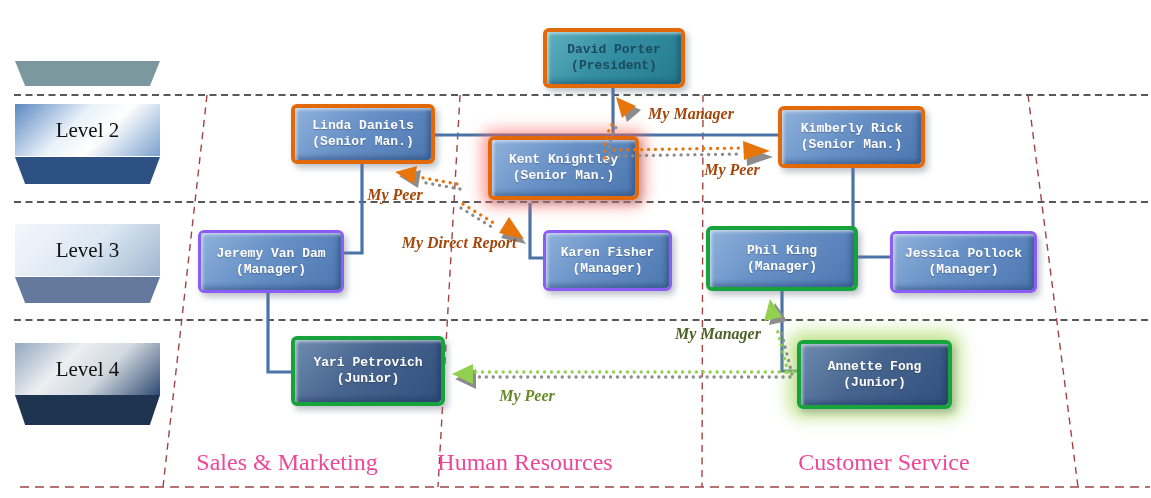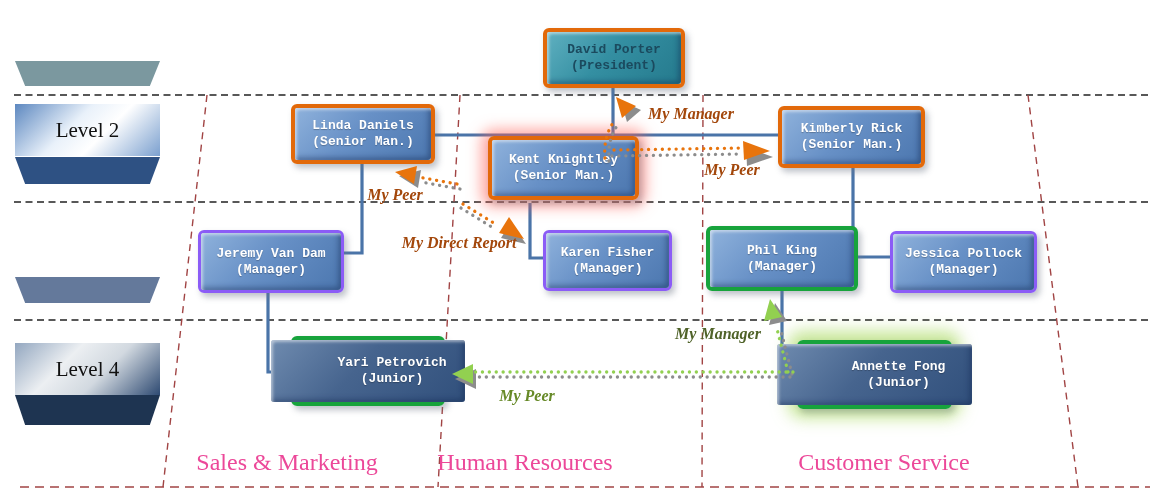--- a/index.html
+++ b/index.html
@@ -26,21 +26,21 @@
   
   .node{position:absolute;box-sizing:border-box;border-radius:6px;
         display:flex;flex-direction:column;align-items:center;justify-content:center;
         text-align:center;color:#fff;font-weight:bold;font-size:13px;line-height:16px;
         text-shadow:0 1px 1px rgba(0,0,0,.25);
         box-shadow:3px 4px 6px rgba(110,120,135,.45);font-family:Liberation Mono, monospace;}
   .node .inner{width:100%;height:100%;border-radius:3px;display:flex;flex-direction:column;
         align-items:center;justify-content:center;
         box-shadow:inset 2px 2px 3px rgba(255,255,255,.5),inset -3px -3px 5px rgba(15,35,75,.35);}
   .v-blue .inner{background:linear-gradient(133deg,#8fb2dc 0%,#6790c6 45%,#4c77af 100%);}
-  .v-navy .inner{background:linear-gradient(133deg,#6f8baf 0%,#46648e 45%,#31507c 100%);padding-left:48px;}
+  .v-navy .inner{background:linear-gradient(133deg,#6f8baf 0%,#46648e 45%,#31507c 100%);}
   .v-teal .inner{background:linear-gradient(133deg,#5fb0c0 0%,#348fa2 45%,#257a8d 100%);}
   .b-orange{border:4px solid #e2690a;}
   .b-green{border:4px solid #17a33c;}
   .b-plain{border:3px solid #8b5cf6;}
   .glow-red{box-shadow:3px 4px 6px rgba(110,120,135,.4),0 0 14px 7px rgba(255,100,90,.55);}
   .glow-green{box-shadow:3px 4px 6px rgba(110,120,135,.4),0 0 16px 9px rgba(168,217,94,.65);}
   .t-dark{color:#1b4a5e;text-shadow:none;}
 
   
   .dept-label{position:absolute;transform:translate(-50%,-50%);white-space:nowrap;
@@ -89,20 +89,21 @@
   </svg>
 
   <div class="plate" style="left:15px;top:9px;width:145px;height:77px;">
     <div class="plate-base base-l1"></div>
   </div>
   <div class="plate" style="left:15px;top:104px;width:145px;height:81px;">
     <div class="plate-face face-l2">Level 2</div>
     <div class="plate-base base-l2"></div>
   </div>
   <div class="plate" style="left:15px;top:224px;width:145px;height:80px;">
+    <div class="plate-face face-l3">Level 3</div>
     <div class="plate-base base-l3"></div>
   </div>
   <div class="plate" style="left:15px;top:343px;width:145px;height:83px;">
     <div class="plate-face face-l4">Level 4</div>
     <div class="plate-base base-l4"></div>
   </div>
 
   <span class="dept-label" style="left:287px;top:462px;">Sales &amp; Marketing</span>
   <span class="dept-label" style="left:525px;top:462px;">Human Resources</span>
   <span class="dept-label" style="left:884px;top:462px;">Customer Service</span>

